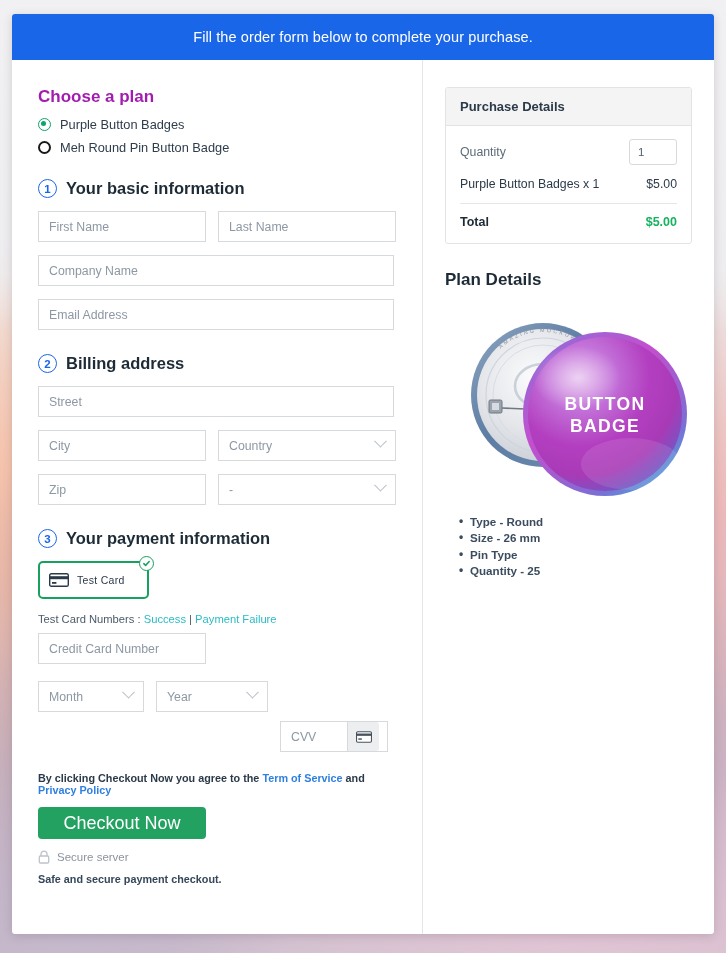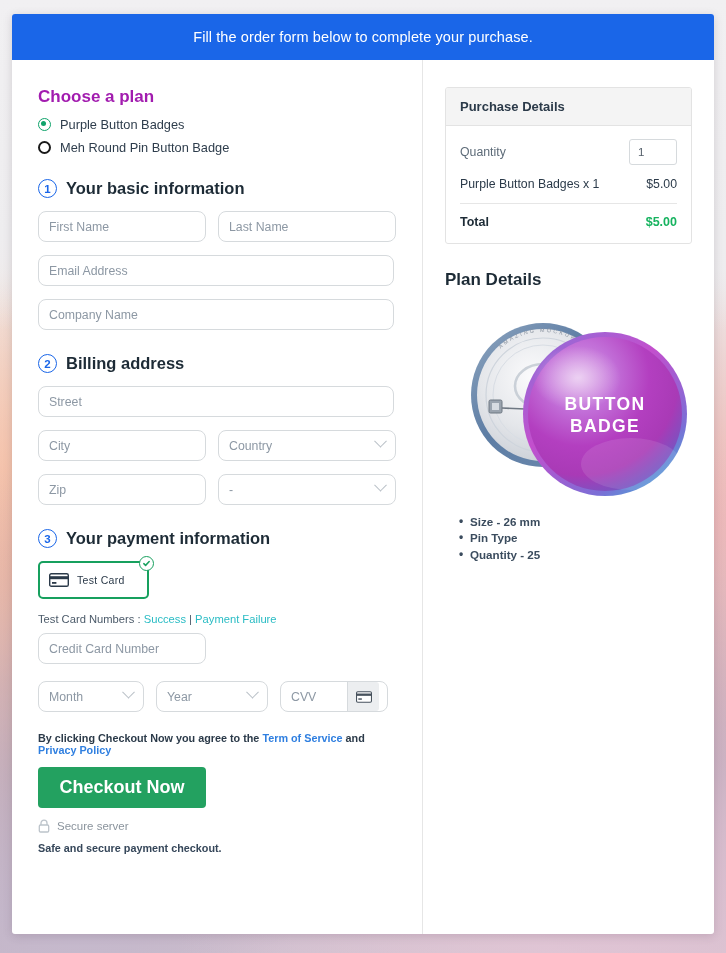--- a/index.html
+++ b/index.html
@@ -111,34 +111,34 @@
     width:5.2px; height:5.2px; border-radius:50%; background:#0fa36b;
   }
   .rad.off { border: 2px solid #1a1a1a; }
   .radio-label { font-size: 12.8px; color: #2e3d4c; }
 
   
   .row { display: flex; gap: 12px; margin-bottom: 13px; }
   .fld {
     height: 31px;
     border: 1px solid #d6dadd;
-    border-radius: 8px;
+    border-radius: 0;
     background: #fff;
     display: flex; align-items: center;
     padding: 0 10px;
     font-size: 12.3px;
     color: #8d98a4;
     position: relative;
   }
   .fld.full { width: 100%; }
   .fld.half { width: 168px; flex: 0 0 168px; }
   .fld.half2 { width: 178px; flex: 0 0 178px; }
   .fld.third { width: 106px; flex: 0 0 106px; }
   .fld.third2 { width: 112px; flex: 0 0 112px; align-items: center; }
-  .fld.cvv { width: 108px; flex: 0 0 108px; padding-right: 8px; }
+  .fld.cvv { width: 108px; flex: 0 0 108px; padding-right: 8px; margin-top: 40px; }
   .caret {
     margin-left: auto;
     width: 9px; height: 9px;
     border-right: 1.6px solid #b8bfc6;
     border-bottom: 1.6px solid #b8bfc6;
     transform: rotate(45deg) translate(-3px,-3px);
     flex: 0 0 auto;
   }
   .cvv-icon {
     margin-left: auto;
@@ -168,25 +168,25 @@
     display: flex; align-items: center; justify-content: center;
   }
 
   .testnums { font-size: 11.2px; color: #4b5a69; margin: 0 0 8px 0; }
   .testnums a { color: #29bcc4; text-decoration: none; }
 
   .terms { font-size: 10.8px; color: #2b3a49; font-weight: bold; margin: 20px 0 11px 0; }
   .terms a { color: #2f7fe0; text-decoration: none; }
 
   #checkout {
-    width: 168px; height: 41px;
+    width: 168px; height: 32px;
     background: #23a160;
     color: #fff;
     border: none; border-radius: 4px;
-    font-size: 18px; font-weight: bold;
+    font-size: 18px; font-weight: normal;
     font-family: "Liberation Sans", sans-serif;
     cursor: pointer;
     display: flex; align-items: center; justify-content: center;
   }
   .secure { display: flex; align-items: center; gap: 7px; margin: 11px 0 9px 0; }
   .secure .txt { font-size: 11.5px; color: #8b949d; }
   .safe { font-size: 10.8px; color: #36475a; font-weight: bold; }
 
   
   #purchase {
@@ -273,26 +273,26 @@
       <div class="row">
         <div class="fld half">
           <span>First Name</span>
         </div>
         <div class="fld half2">
           <span>Last Name</span>
         </div>
       </div>
       <div class="row">
         <div class="fld full">
+          <span>Company Name</span>
+        </div>
+      </div>
+      <div class="row">
+        <div class="fld full">
           <span>Email Address</span>
-        </div>
-      </div>
-      <div class="row">
-        <div class="fld full">
-          <span>Company Name</span>
         </div>
       </div>
 
       <div class="step-head">
         <span class="step-num">2</span>
         <span class="step-title">Billing address</span>
       </div>
 
       <div class="row">
         <div class="fld full">
@@ -466,19 +466,20 @@
           <circle cx="160" cy="110" r="82" fill="url(#frontEdge)"></circle>
           <circle cx="160" cy="110" r="77" fill="url(#frontBadge)"></circle>
           <ellipse cx="132" cy="74" rx="44" ry="32" fill="url(#gloss)"></ellipse>
           <ellipse cx="186" cy="160" rx="50" ry="26" fill="#ffffff" opacity="0.10"></ellipse>
           <text x="160" y="106" text-anchor="middle" font-size="17.5" font-weight="bold" fill="#ffffff" letter-spacing="1.4" font-family="Liberation Sans, sans-serif">BUTTON</text>
           <text x="160" y="128" text-anchor="middle" font-size="17.5" font-weight="bold" fill="#ffffff" letter-spacing="1.4" font-family="Liberation Sans, sans-serif">BADGE</text>
         </svg>
       </div>
 
       <ul class="bullets">
+        <li>Type - Round</li>
         <li>Size - 26 mm</li>
         <li>Pin Type</li>
         <li>Quantity - 25</li>
       </ul>
     </div>
   </div>
 </div>
 
 </body></html>

